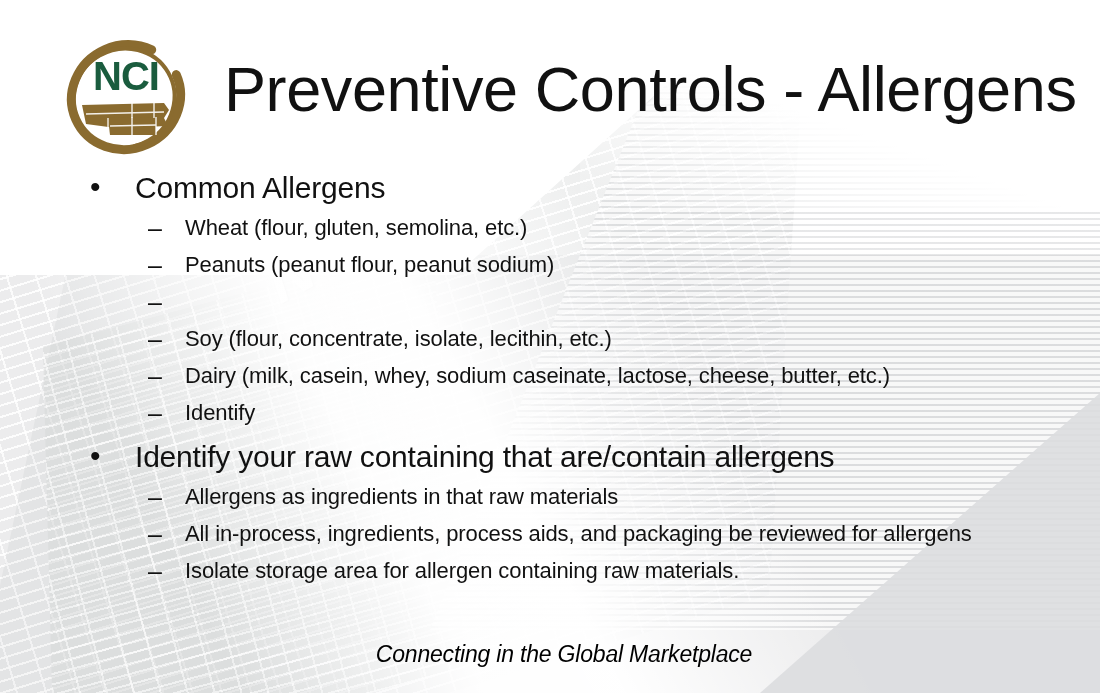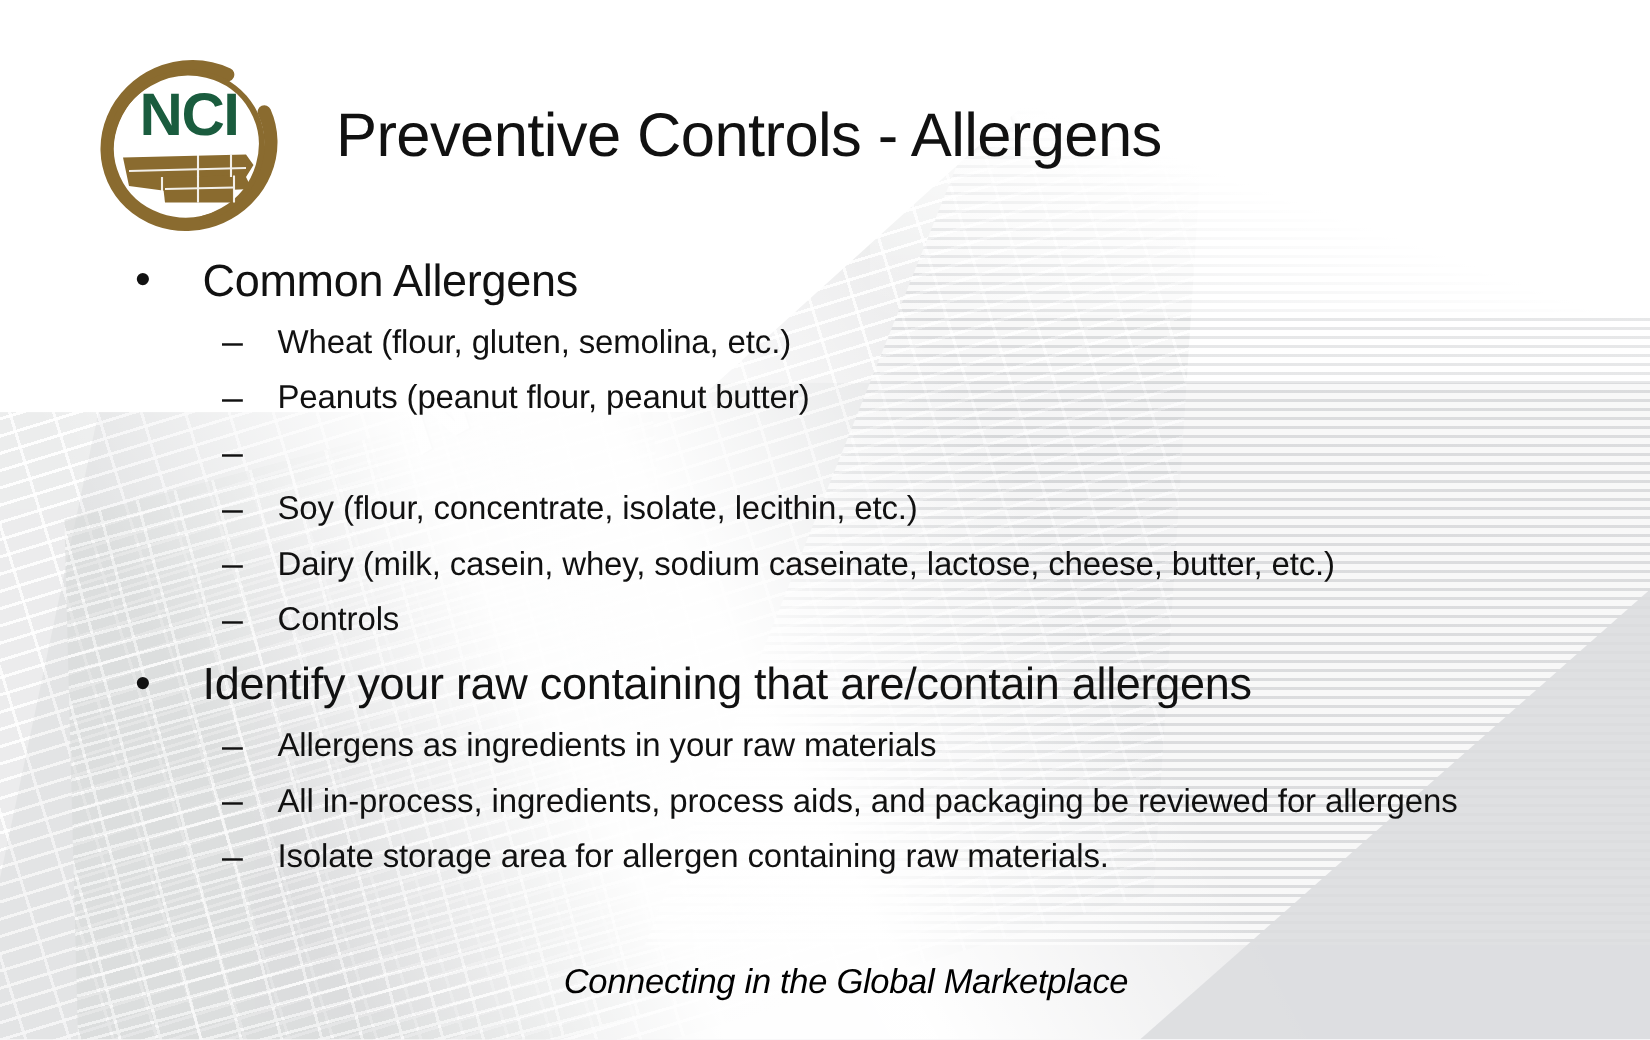--- a/index.html
+++ b/index.html
@@ -198,24 +198,24 @@
     top: 32px;
     width: 140px;
     height: 130px;
     z-index: 5;
   }
 
   
   .title {
     position: absolute;
     left: 224px;
-    top: 67px;
+    top: 53px;
     z-index: 5;
     font-family: "Liberation Sans", sans-serif;
-    font-size: 41px;
+    font-size: 63px;
     font-weight: 400;
     color: #111111;
     letter-spacing: -0.4px;
     white-space: nowrap;
   }
 
   
   .body-wrap {
     position: absolute;
     left: 0;
@@ -337,52 +337,52 @@
       <span class="txt">Common Allergens</span>
     </div>
 
     <div class="l2">
       <span class="mark">–</span>
       <span class="txt">Wheat (flour, gluten, semolina, etc.)</span>
     </div>
 
     <div class="l2">
       <span class="mark">–</span>
-      <span class="txt">Peanuts (peanut flour, peanut butter)</span>
+      <span class="txt">Peanuts (peanut flour, peanut sodium)</span>
     </div>
 
     <div class="l2">
       <span class="mark">–</span>
     </div>
 
     <div class="l2">
       <span class="mark">–</span>
       <span class="txt">Soy (flour, concentrate, isolate, lecithin, etc.)</span>
     </div>
 
     <div class="l2">
       <span class="mark">–</span>
       <span class="txt">Dairy (milk, casein, whey, sodium caseinate, lactose, cheese, butter, etc.)</span>
     </div>
 
     <div class="l2">
       <span class="mark">–</span>
-      <span class="txt">Controls</span>
+      <span class="txt">Identify</span>
     </div>
 
     <div class="spacer-sm"></div>
 
     <div class="l1">
       <span class="mark">•</span>
       <span class="txt">Identify your raw containing that are/contain allergens</span>
     </div>
 
     <div class="l2">
       <span class="mark">–</span>
-      <span class="txt">Allergens as ingredients in your raw materials</span>
+      <span class="txt">Allergens as ingredients in that raw materials</span>
     </div>
 
     <div class="l2">
       <span class="mark">–</span>
       <span class="txt">All in-process, ingredients, process aids, and packaging be reviewed for allergens</span>
     </div>
 
     <div class="l2">
       <span class="mark">–</span>
       <span class="txt">Isolate storage area for allergen containing raw materials.</span>

